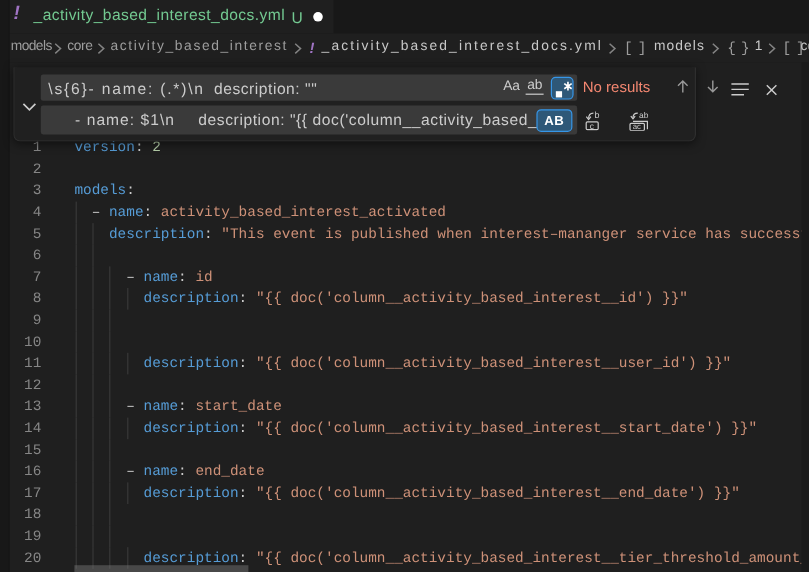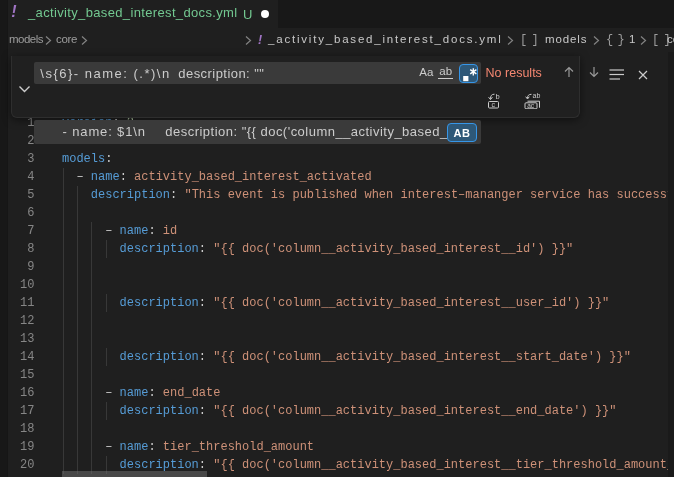--- a/index.html
+++ b/index.html
@@ -34,21 +34,21 @@
 
 
 #hscroll { position:absolute; left:62px; top:471px; width:145px; height:6px; background:rgba(121,121,121,0.45); }
 
 
 #fw { position:absolute; left:11px; top:56px; width:569px; height:61.5px; background:#202020;
       border:1px solid #2e2e2e; border-top:none; border-radius:0 0 6px 6px;
       box-shadow:0 2px 8px rgba(0,0,0,0.5); }
 #fw .chev { position:absolute; left:5.5px; top:29px; }
 .finput { position:absolute; left:22.3px; top:6px; width:446.7px; height:22px; background:#3a3a3a; border-radius:2px; overflow:hidden; }
-#rinput { top:32px; height:23.5px;margin-top:32px; }
+#rinput { top:32px; height:23.5px; }
 .ftext { position:absolute; top:3.5px; font-size:13px; color:#cccccc; white-space:pre; }
 .opt { position:absolute; color:#cccccc; font-size:11.5px; }
 #optAa { left:385px; top:4px; }
 #optab { left:404px; top:3px; border-bottom:1px solid #cccccc; padding:0 1px 1px 1px; }
 .bluebox { position:absolute; background:#2e5878; border:1px solid #3696e8; border-radius:4px; color:#ffffff; text-align:center; }
 #optre { left:424.6px; top:2px; width:19px; height:18.5px; font:bold 11px "Liberation Sans",sans-serif; line-height:16px; letter-spacing:1px; }
 #optAB { left:412.7px; top:3px; width:30px; height:19px; font:bold 11px "Liberation Sans",sans-serif; line-height:19px; letter-spacing:0.5px; }
 #nores { position:absolute; left:473.6px; top:9.5px; font-size:12.5px; color:#f48771; }
 .fic { position:absolute; }
 
@@ -66,20 +66,21 @@
 
 <div id="crumbs">
   <span class="t" style="left:9px;letter-spacing:-0.5px">models</span>
   <svg class="sep" style="left:44px" width="8" height="11">
       <path d="M2 1.5 L6.5 5.5 L2 9.5" stroke="#838383" stroke-width="1.2" fill="none"></path>
     </svg>
   <span class="t" style="left:56px;letter-spacing:-0.3px">core</span>
   <svg class="sep" style="left:80px" width="8" height="11">
       <path d="M2 1.5 L6.5 5.5 L2 9.5" stroke="#838383" stroke-width="1.2" fill="none"></path>
     </svg>
+  <span class="t" style="left:92px;letter-spacing:1.35px">activity_based_interest</span>
   <svg class="sep" style="left:244px" width="8" height="11">
       <path d="M2 1.5 L6.5 5.5 L2 9.5" stroke="#838383" stroke-width="1.2" fill="none"></path>
     </svg>
   <span class="yicon" style="left:258px">!</span>
   <span class="t lite" style="left:268px;letter-spacing:1.8px">_activity_based_interest_docs.yml</span>
   <svg class="sep" style="left:506px" width="8" height="11">
       <path d="M2 1.5 L6.5 5.5 L2 9.5" stroke="#838383" stroke-width="1.2" fill="none"></path>
     </svg>
   <span class="sym lite" style="left:520px">[&nbsp;]</span>
   <span class="t lite" style="left:545px;letter-spacing:0.9px">models</span>
@@ -138,20 +139,21 @@
 <div class="ig" style="left:105.8px;top:242px"></div>
 <div class="cl" style="top:242px"><span class="p">        </span><span class="k">description</span><span class="p">: </span><span class="s">"{{ doc('column__activity_based_interest__user_id') }}"</span></div>
 <div class="ln" style="top:260px">12</div>
 <div class="ig" style="left:62.5px;top:260px"></div>
 <div class="ig" style="left:76.9px;top:260px"></div>
 <div class="ig" style="left:91.4px;top:260px"></div>
 <div class="ln" style="top:278px">13</div>
 <div class="ig" style="left:62.5px;top:278px"></div>
 <div class="ig" style="left:76.9px;top:278px"></div>
 <div class="ig" style="left:91.4px;top:278px"></div>
+<div class="cl" style="top:278px"><span class="p">      – </span><span class="k">name</span><span class="p">: </span><span class="s">start_date</span></div>
 <div class="ln" style="top:296px">14</div>
 <div class="ig" style="left:62.5px;top:296px"></div>
 <div class="ig" style="left:76.9px;top:296px"></div>
 <div class="ig" style="left:91.4px;top:296px"></div>
 <div class="ig" style="left:105.8px;top:296px"></div>
 <div class="cl" style="top:296px"><span class="p">        </span><span class="k">description</span><span class="p">: </span><span class="s">"{{ doc('column__activity_based_interest__start_date') }}"</span></div>
 <div class="ln" style="top:314px">15</div>
 <div class="ig" style="left:62.5px;top:314px"></div>
 <div class="ig" style="left:76.9px;top:314px"></div>
 <div class="ig" style="left:91.4px;top:314px"></div>
@@ -167,21 +169,20 @@
 <div class="ig" style="left:105.8px;top:350px"></div>
 <div class="cl" style="top:350px"><span class="p">        </span><span class="k">description</span><span class="p">: </span><span class="s">"{{ doc('column__activity_based_interest__end_date') }}"</span></div>
 <div class="ln" style="top:368px">18</div>
 <div class="ig" style="left:62.5px;top:368px"></div>
 <div class="ig" style="left:76.9px;top:368px"></div>
 <div class="ig" style="left:91.4px;top:368px"></div>
 <div class="ln" style="top:386px">19</div>
 <div class="ig" style="left:62.5px;top:386px"></div>
 <div class="ig" style="left:76.9px;top:386px"></div>
 <div class="ig" style="left:91.4px;top:386px"></div>
-<div class="cl" style="top:386px"><span class="p">      – </span><span class="k">name</span><span class="p">: </span><span class="s">tier_threshold_amount</span></div>
 <div class="ln" style="top:404px">20</div>
 <div class="ig" style="left:62.5px;top:404px"></div>
 <div class="ig" style="left:76.9px;top:404px"></div>
 <div class="ig" style="left:91.4px;top:404px"></div>
 <div class="ig" style="left:105.8px;top:404px"></div>
 <div class="cl" style="top:404px"><span class="p">        </span><span class="k">description</span><span class="p">: </span><span class="s">"{{ doc('column__activity_based_interest__tier_threshold_amount__activated') }}"</span></div>
  </div>
 </div>
 
 <div id="leftstrip"></div>

